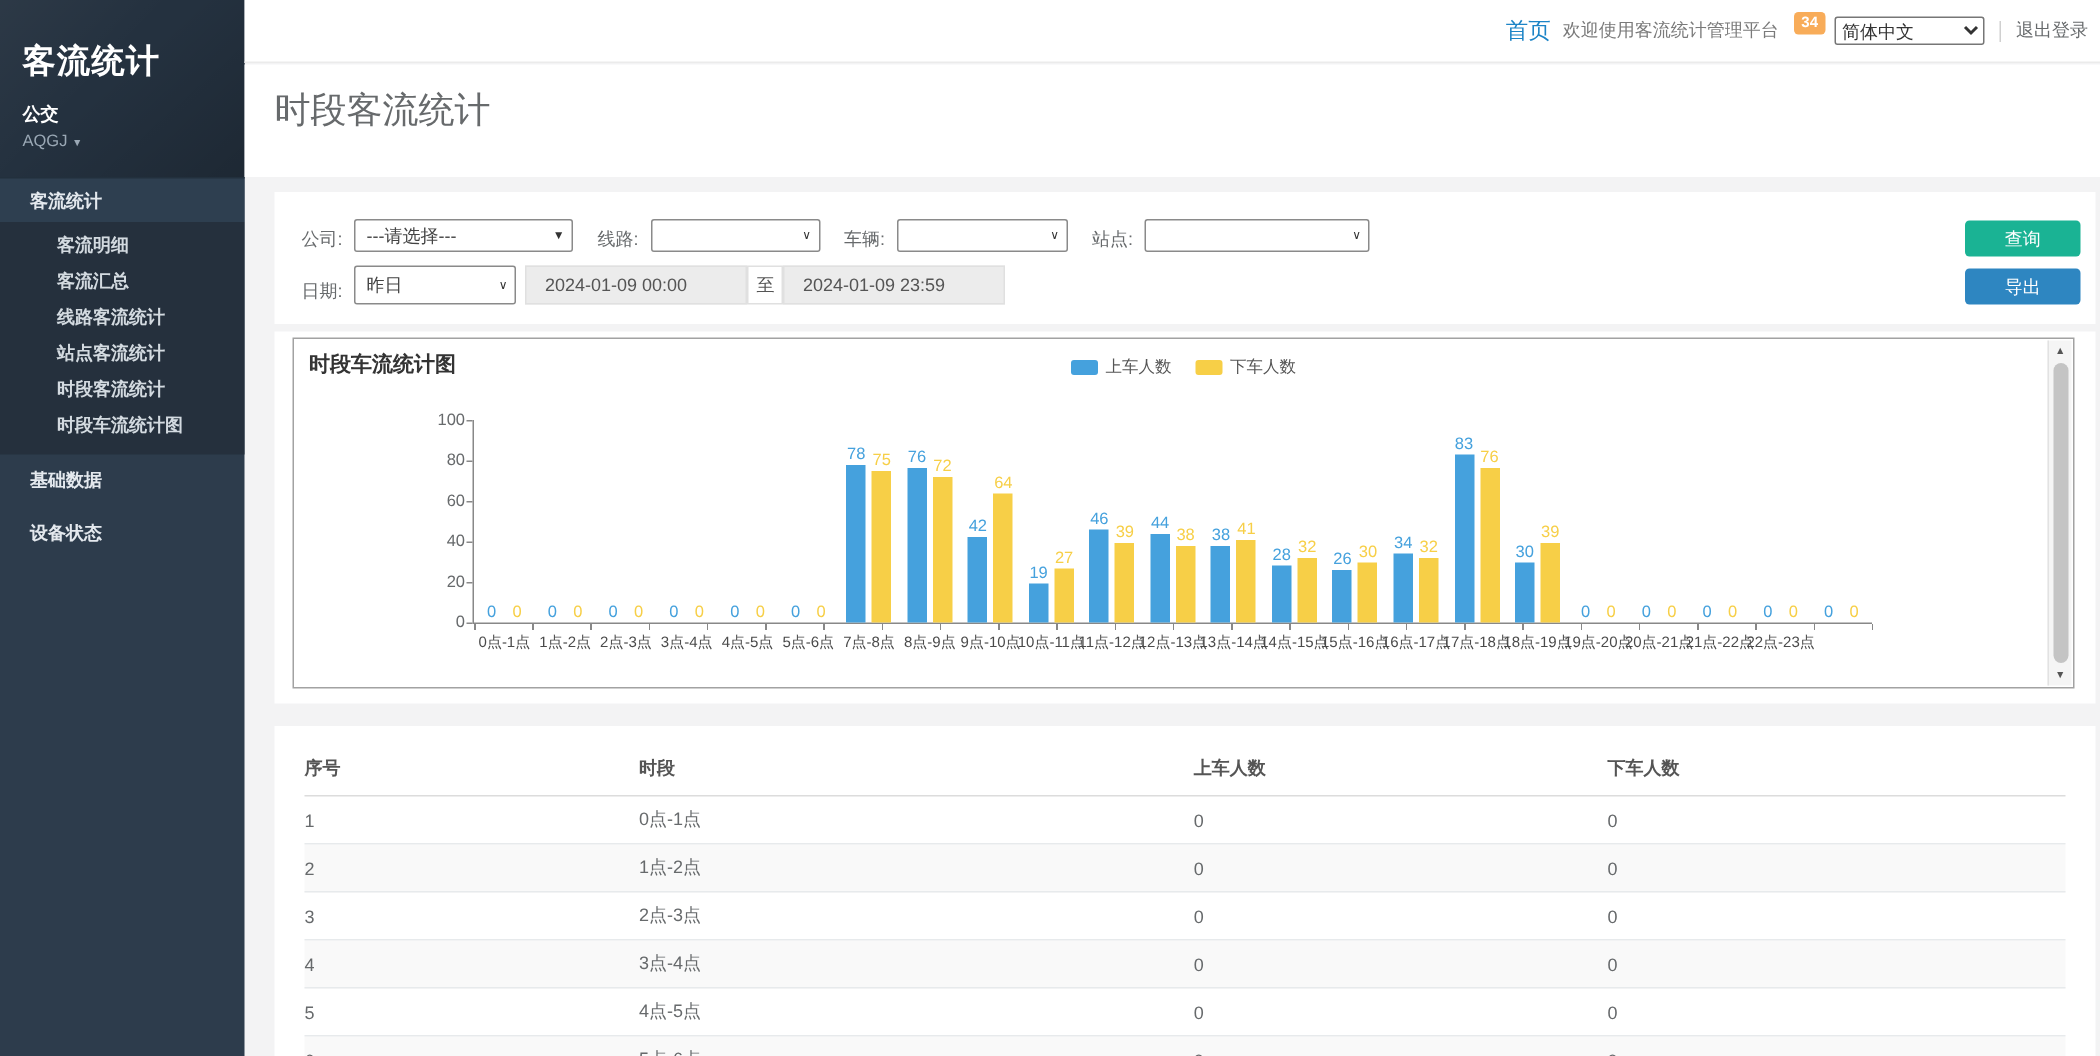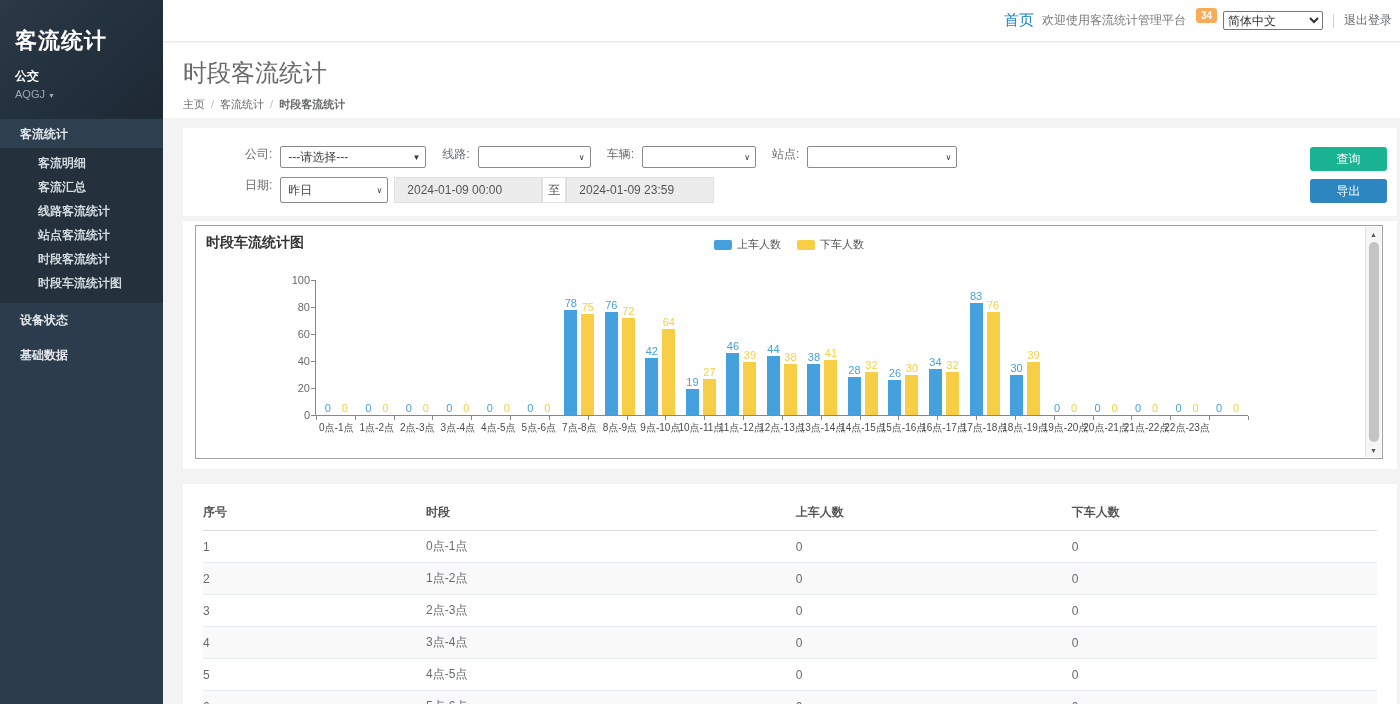--- a/index.html
+++ b/index.html
@@ -42,21 +42,21 @@
   .page-heading { position:absolute; left:163px; top:43px; width:1237px; height:75px;
     background:#fff; padding:14px 0 0 20px; }
   .page-title { color:#676a6c; font-size:24px; font-weight:400; }
   .breadcrumb { margin-top:8px; font-size:11px; color:#676a6c; }
   .breadcrumb .sep { color:#bbb; margin:0 6px; }
   .breadcrumb .last { font-weight:700; color:#676a6c; }
 
   
   .panel { position:absolute; left:183px; width:1214px; background:#fff; }
   .filter-panel { top:128px; height:88px; padding:18px 0 0 18px; }
-  .filter-row { display:flex; align-items:flex-start; font-size:12px; color:#676a6c; margin-bottom:9px;margin-left:44px; }
+  .filter-row { display:flex; align-items:flex-end; font-size:12px; color:#676a6c; margin-bottom:9px; }
   .f-label { margin-right:8px; white-space:nowrap; }
   .sel { position:relative; height:22px; border:1px solid #8a8a8a; border-radius:2px; background:#fff;
     display:flex; align-items:center; padding:0 18px 0 7px; font-size:12px; color:#444;
     cursor:pointer; }
   .sel .arrow { position:absolute; right:5px; top:50%; transform:translateY(-50%); font-size:8px;
     color:#333; }
   .sel.company { width:146px; margin-right:16px; }
   .sel.line { width:113px; margin-right:16px; }
   .sel.vehicle { width:114px; margin-right:16px; }
   .sel.station { width:150px; }
@@ -126,41 +126,38 @@
     <nav id="side-nav">
         <div class="nav-group active">客流统计</div>
         <div class="nav-sub">
           <div class="nav-sub-item">客流明细</div>
           <div class="nav-sub-item">客流汇总</div>
           <div class="nav-sub-item">线路客流统计</div>
           <div class="nav-sub-item">站点客流统计</div>
           <div class="nav-sub-item">时段客流统计</div>
           <div class="nav-sub-item">时段车流统计图</div>
         </div>
+        <div class="nav-group plain">基础数据</div>
         <div class="nav-group plain">设备状态</div>
-        <div class="nav-group plain">基础数据</div>
       </nav>
   </div>
 
   <div class="topbar">
     <span class="home-link">首页</span>
     <span class="welcome">欢迎使用客流统计管理平台</span>
     <span class="badge">34</span>
     <select class="lang-select">
       <option>简体中文</option>
     </select>
     <span class="top-divider"></span>
     <span class="logout">退出登录</span>
   </div>
 
   <div class="page-heading">
     <div class="page-title">时段客流统计</div>
-    <div class="breadcrumb">
-      <span>主页</span><span class="sep">/</span><span>客流统计</span><span class="sep">/</span><span class="last">时段客流统计</span>
-    </div>
   </div>
 
   <div class="panel filter-panel">
     <div class="filter-row">
       <span class="f-label">公司:</span>
       <div class="sel company">
         <span>---请选择---</span>
         <span class="arrow">▼</span>
       </div>
       <span class="f-label">线路:</span>

